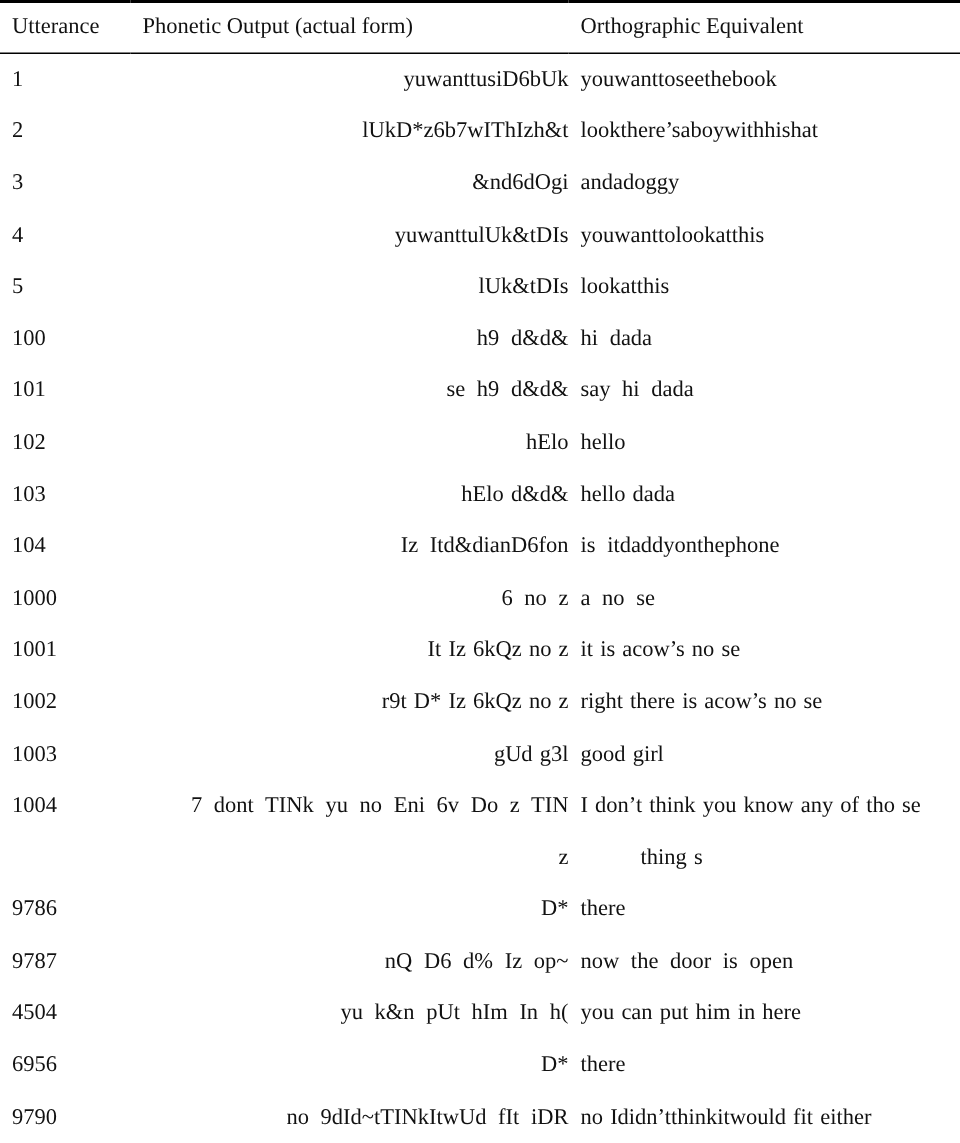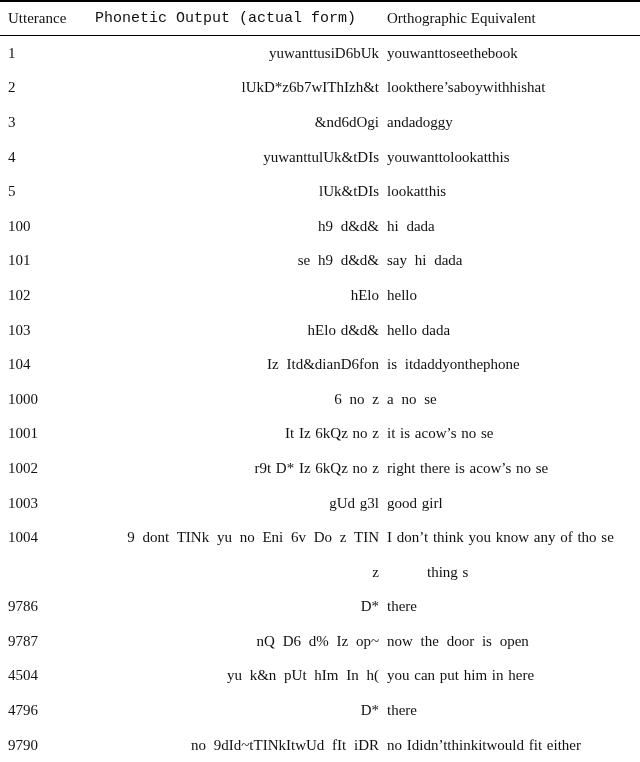--- a/index.html
+++ b/index.html
@@ -34,21 +34,21 @@
   }
   thead th {
     font-weight: normal;
     text-align: left;
     height: 33px;
     padding: 0 0 0 0;
     vertical-align: middle;
     white-space: nowrap;
   }
   thead th.h1 { padding-left: 8px; }
-  thead th.h2 { padding-left: 8px; font-family: Liberation Mono, monospace; }
+  thead th.h2 { padding-left: 8px; }
   thead th.h3 { padding-left: 8px; margin-left: 28px; }
   tbody td {
     height: 34.6px;
     padding: 0;
     vertical-align: middle;
     white-space: nowrap;
     word-spacing: 1px;
   }
   tbody td.c-utt { padding-left: 8px; }
   tbody td.c-pho { padding-left: 8px; text-align: right; }
@@ -143,21 +143,21 @@
         <td class="c-pho">r9t D* Iz 6kQz no z</td>
         <td class="c-ort">right there is acow’s no se</td>
       </tr>
       <tr>
         <td class="c-utt">1003</td>
         <td class="c-pho">gUd g3l</td>
         <td class="c-ort">good girl</td>
       </tr>
       <tr>
         <td class="c-utt">1004</td>
-        <td class="c-pho spaced">9  dont  TINk  yu  no  Eni  6v  Do  z  TIN</td>
+        <td class="c-pho spaced">7  dont  TINk  yu  no  Eni  6v  Do  z  TIN</td>
         <td class="c-ort">I don’t think you know any of tho se</td>
       </tr>
       <tr>
         <td class="c-utt"></td>
         <td class="c-pho cont-pho">z</td>
         <td class="c-ort cont-ort">thing s</td>
       </tr>
       <tr>
         <td class="c-utt">9786</td>
         <td class="c-pho">D*</td>
@@ -167,21 +167,21 @@
         <td class="c-utt">9787</td>
         <td class="c-pho spaced">nQ  D6  d%  Iz  op~</td>
         <td class="c-ort spaced">now  the  door  is  open</td>
       </tr>
       <tr>
         <td class="c-utt">4504</td>
         <td class="c-pho spaced">yu  k&amp;n  pUt  hIm  In  h(</td>
         <td class="c-ort">you can put him in here</td>
       </tr>
       <tr>
-        <td class="c-utt">4796</td>
+        <td class="c-utt">6956</td>
         <td class="c-pho">D*</td>
         <td class="c-ort">there</td>
       </tr>
       <tr class="last">
         <td class="c-utt">9790</td>
         <td class="c-pho spaced">no  9dId~tTINkItwUd  fIt  iDR</td>
         <td class="c-ort">no Ididn’tthinkitwould fit  either</td>
       </tr>
     </tbody>
   </table>

